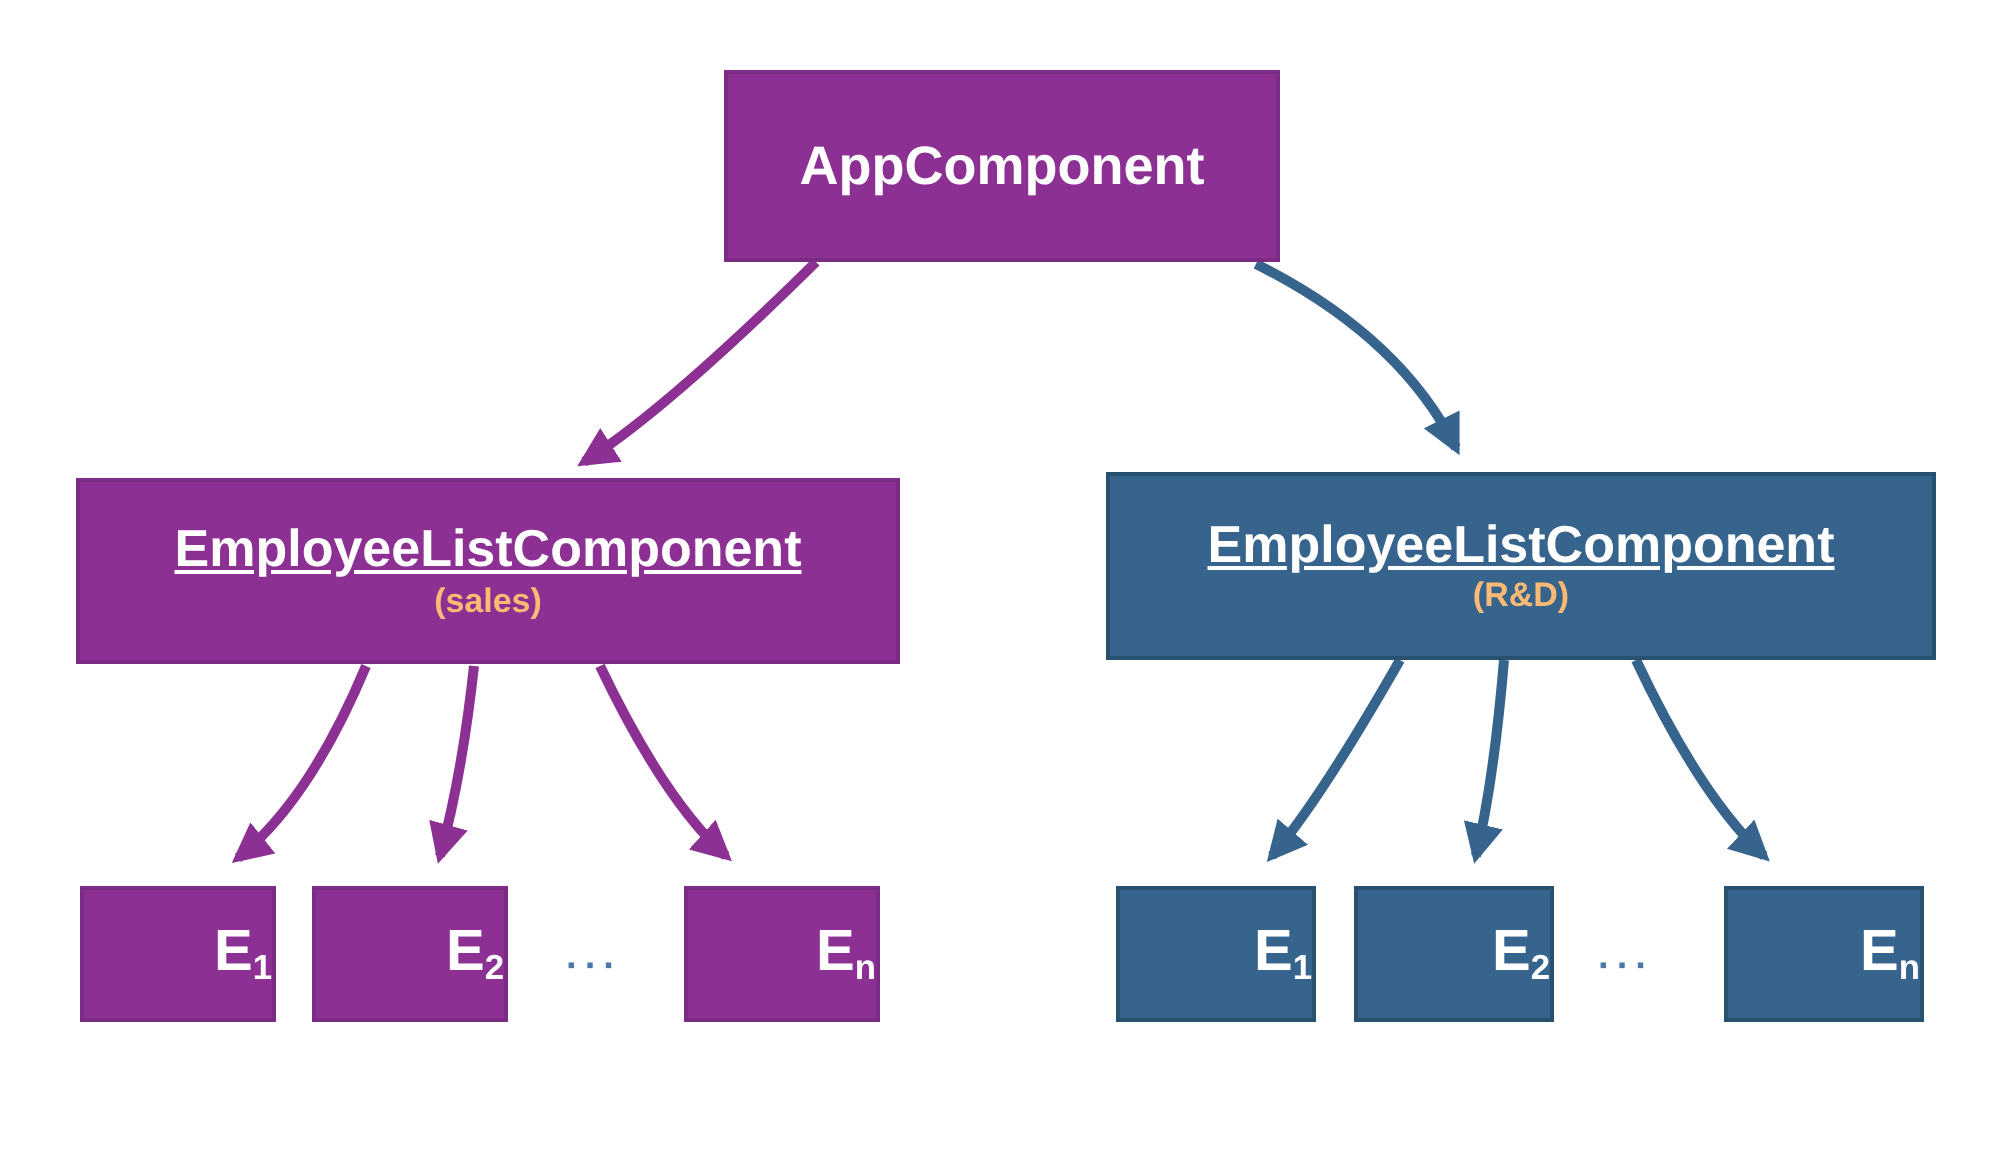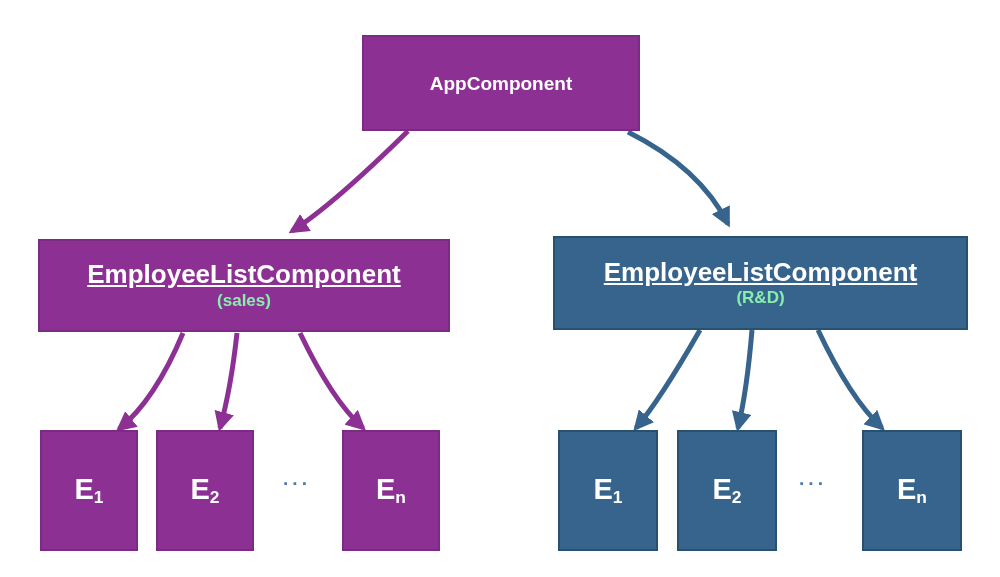--- a/index.html
+++ b/index.html
@@ -32,25 +32,25 @@
     font-weight: bold;
     text-align: center;
   }
   .purple-box { background: #8C3193; border: 2px solid #7C2B84; }
   .blue-box   { background: #36648C; border: 2px solid #27516F; }
 
   .root-box    { left: 362px; top: 35px;  width: 278px; height: 96px; }
   .branch-sales{ left: 38px;  top: 239px; width: 412px; height: 93px; }
   .branch-rd   { left: 553px; top: 236px; width: 415px; height: 94px; }
 
-  .root-title   { font-size: 19px; line-height: 1; }
+  .root-title   { font-size: 27px; line-height: 1; }
   .branch-title { font-size: 26px; line-height: 1.1; text-decoration: underline; }
-  .branch-sub   { font-size: 17px; line-height: 1.1; color: #86efac; margin-top: 3px; }
+  .branch-sub   { font-size: 17px; line-height: 1.1; color: #fdba74; margin-top: 3px; }
 
-  .square { width: 98px; height: 121px; top: 430px; }
+  .square { width: 98px; height: 68px; top: 443px; align-items: flex-end; }
   .sq-s1 { left: 40px;  }
   .sq-s2 { left: 156px; }
   .sq-s3 { left: 342px; }
   .sq-r1 { left: 558px; width: 100px; }
   .sq-r2 { left: 677px; width: 100px; }
   .sq-r3 { left: 862px; width: 100px; }
   .square-label { font-size: 29px; line-height: 1; }
   .square-label .sub { font-size: 0.6em; vertical-align: -0.25em; }
 
   .dots {

